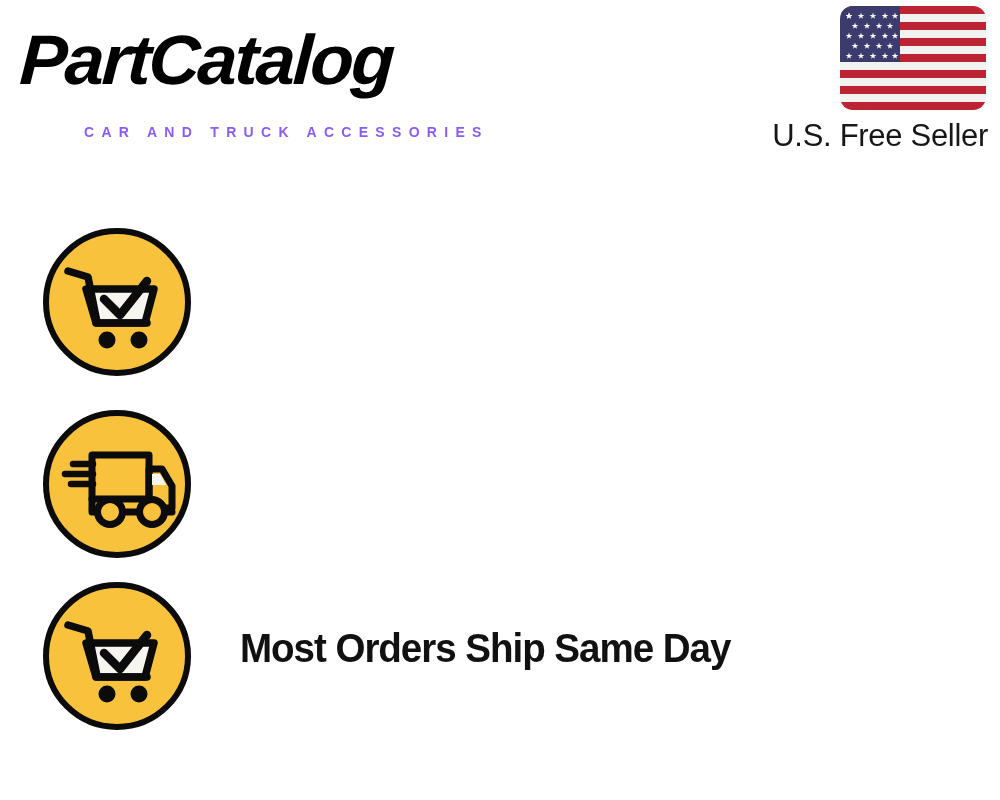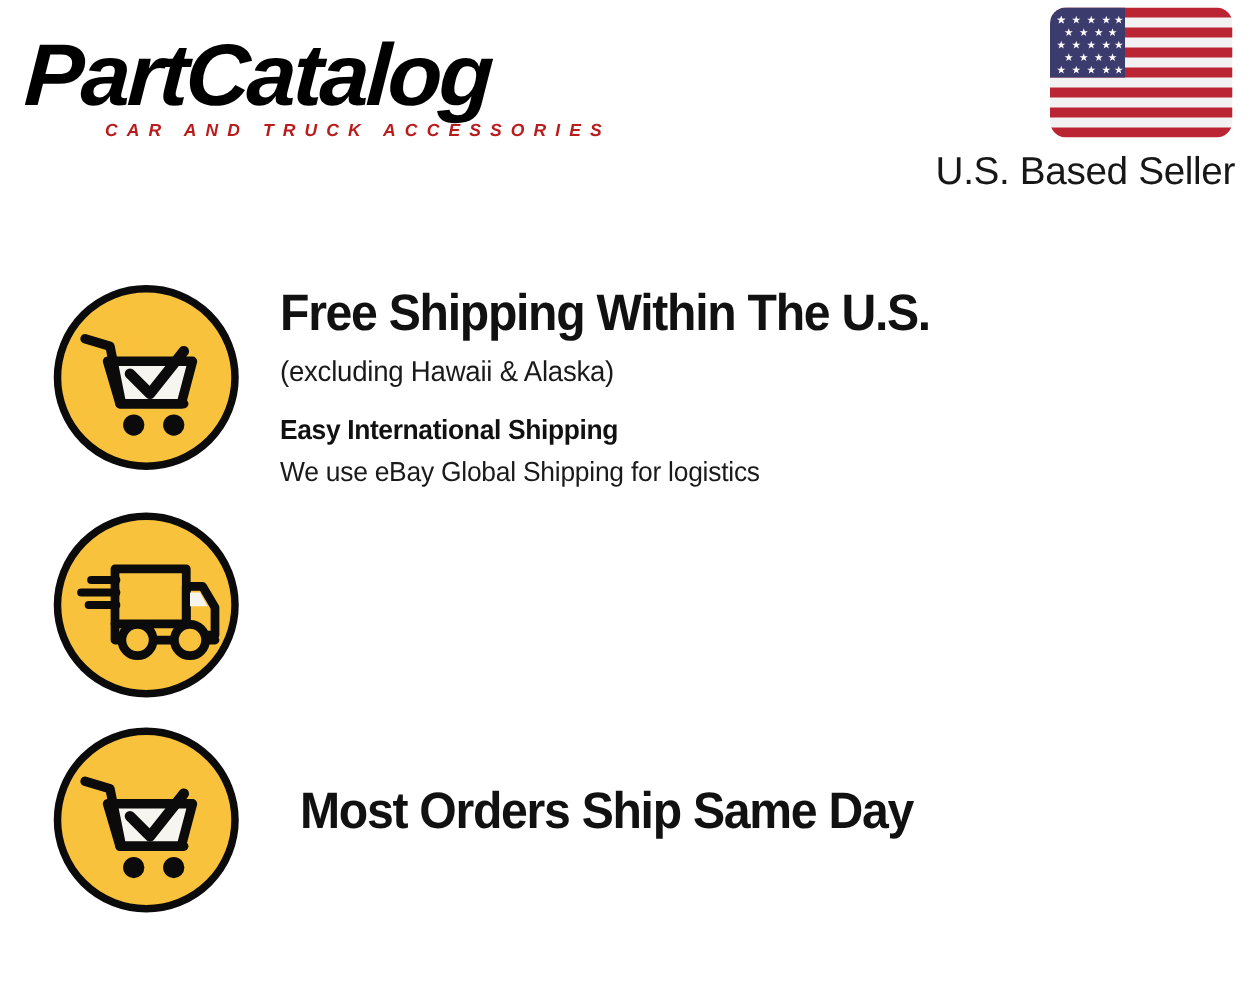--- a/index.html
+++ b/index.html
@@ -43,27 +43,26 @@
     line-height: 76px;
     letter-spacing: -2.5px;
     color: #000000;
     white-space: nowrap;
     transform: scaleX(1.02) skewX(-3deg);
     transform-origin: left top;
   }
   .brand-tagline {
     position: absolute;
     left: 62px;
-    top: 74px;
+    top: 102px;
     font-family: "Liberation Sans", sans-serif;
     font-weight: bold;
-    font-style: italic;
     font-size: 14px;
     letter-spacing: 7.3px;
-    color: #b91c1c;
+    color: #8b5cf6;
     white-space: nowrap;
   }
 
   
   .seller-badge {
     position: absolute;
     right: 12px;
     top: 6px;
     width: 272px;
     text-align: right;
@@ -280,21 +279,21 @@
             <g transform="translate(45,50)">
                 <use href="#st5"></use>
               </g>
             <g transform="translate(55,50)">
                 <use href="#st5"></use>
               </g>
           </g>
         </g>
       </svg>
     </span>
-    <span class="seller-label">U.S. Based Seller</span>
+    <span class="seller-label">U.S. Free Seller</span>
   </div>
 
 </div>
 
 <div class="features">
 
   <div class="feature-row r1">
     <div class="icon-badge">
       <svg viewBox="0 0 152 152" xmlns="http://www.w3.org/2000/svg" aria-hidden="true">
         <circle cx="76" cy="76" r="71" fill="#F9C23C" stroke="#0B0B0B" stroke-width="6"></circle>
@@ -305,26 +304,20 @@
 
         <path d="M45 63 L113 63 L104 97 L55 97 Z" fill="none" stroke="#0B0B0B" stroke-width="7.5" stroke-linecap="round" stroke-linejoin="round"></path>
 
         <path d="M55 97 L106 97" fill="none" stroke="#0B0B0B" stroke-width="7.5" stroke-linecap="round"></path>
 
         <circle cx="66" cy="114" r="8.5" fill="#0B0B0B"></circle>
         <circle cx="98" cy="114" r="8.5" fill="#0B0B0B"></circle>
 
         <path d="M63 73 L79 89 L106 55" fill="none" stroke="#0B0B0B" stroke-width="8.5" stroke-linecap="round" stroke-linejoin="round"></path>
       </svg>
-    </div>
-    <div class="feature-text">
-      <p class="feat-title">Free Shipping Within The U.S.</p>
-      <p class="feat-sub">(excluding Hawaii &amp; Alaska)</p>
-      <p class="feat-sub-bold">Easy International Shipping</p>
-      <p class="feat-sub-small">We use eBay Global Shipping for logistics</p>
     </div>
   </div>
 
   <div class="feature-row r2">
     <div class="icon-badge">
       <svg viewBox="0 0 152 152" xmlns="http://www.w3.org/2000/svg" aria-hidden="true">
         <circle cx="76" cy="76" r="71" fill="#F9C23C" stroke="#0B0B0B" stroke-width="6"></circle>
 
         <path d="M24 66 L52 66" stroke="#0B0B0B" stroke-width="6.5" stroke-linecap="round"></path>
         <path d="M32 56 L52 56" stroke="#0B0B0B" stroke-width="6.5" stroke-linecap="round"></path>

